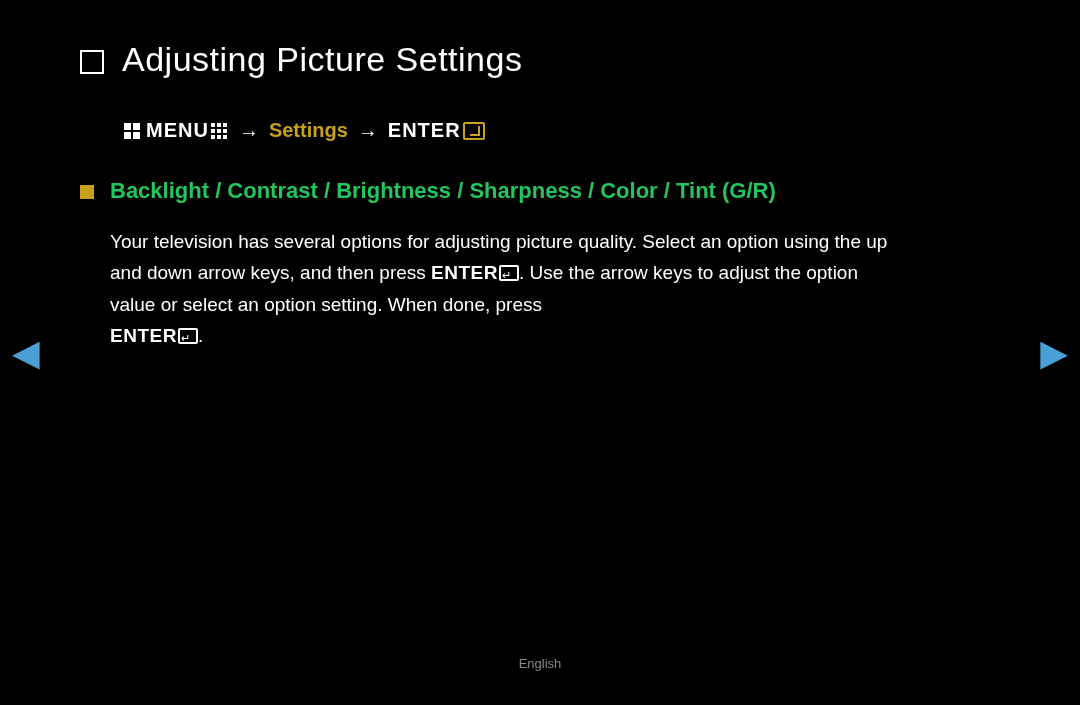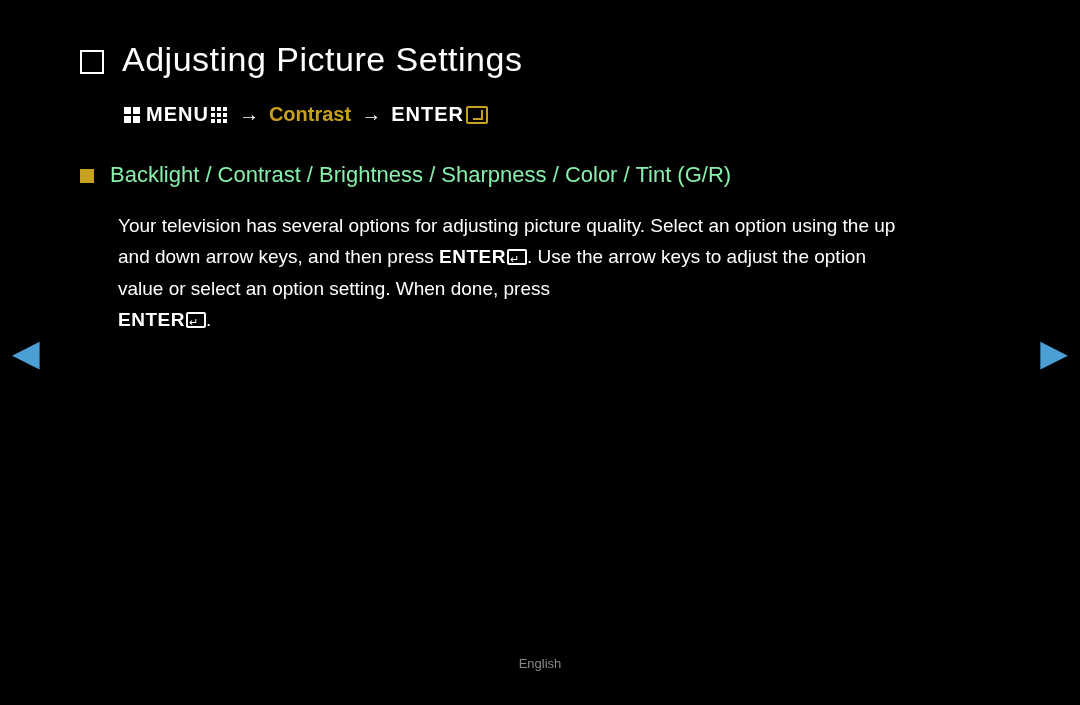--- a/index.html
+++ b/index.html
@@ -19,21 +19,21 @@
     }
 
     .main-content {
       padding: 40px 80px 40px 80px;
       max-width: 980px;
     }
 
     .page-title-row {
       display: flex;
       align-items: center;
-      margin-bottom: 24px;
+      margin-bottom: 40px;
     }
 
     .checkbox-icon {
       width: 24px;
       height: 24px;
       border: 2px solid #ffffff;
       margin-right: 18px;
       flex-shrink: 0;
       position: relative;
       top: 2px;
@@ -136,30 +136,30 @@
       width: 14px;
       height: 14px;
       background-color: #c8a020;
       margin-right: 16px;
       flex-shrink: 0;
       position: relative;
       top: 1px;
     }
 
     .section-heading {
-      color: #86efac;
+      color: #22c55e;
       font-size: 22px;
-      font-weight: 400;
+      font-weight: 700;
     }
 
     .body-text {
       color: #ffffff;
       font-size: 19px;
       line-height: 1.65;
-      margin-left: 38px;
+      margin-left: 30px;
       font-weight: 300;
     }
 
     .bold-enter {
       font-weight: 700;
       font-size: 19px;
       letter-spacing: 0.5px;
     }
 
     .enter-inline-icon {
@@ -252,21 +252,21 @@
         <span class="menu-grid-cell"></span>
         <span class="menu-grid-cell"></span>
       </span>
       <span class="menu-grid-row">
         <span class="menu-grid-cell"></span>
         <span class="menu-grid-cell"></span>
         <span class="menu-grid-cell"></span>
       </span>
     </span>
     <span class="arrow-separator"> → </span>
-    <span class="picture-link">Contrast</span>
+    <span class="picture-link">Settings</span>
     <span class="arrow-separator"> → </span>
     <span class="enter-label">ENTER</span>
     <span class="enter-icon"></span>
   </div>
 
   <div class="section-heading-row">
     <div class="square-bullet"></div>
     <span class="section-heading">Backlight / Contrast / Brightness / Sharpness / Color / Tint (G/R)</span>
   </div>
 

